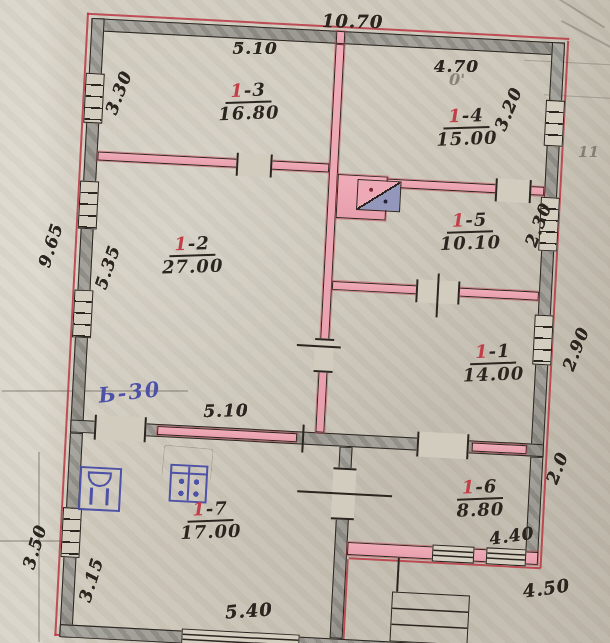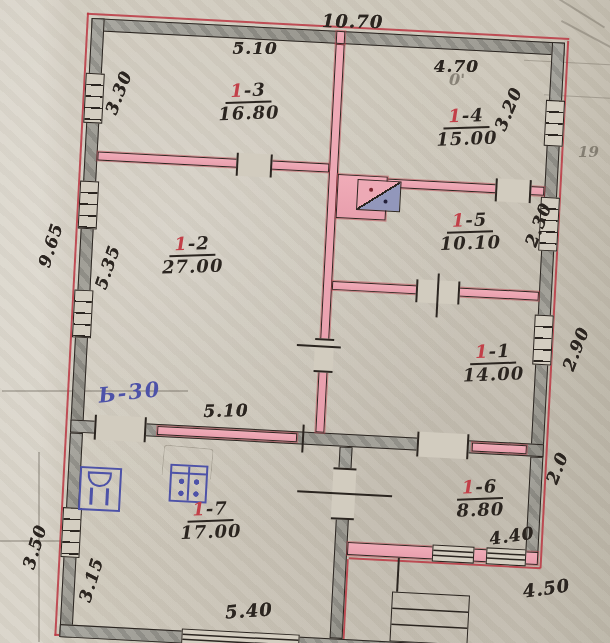--- a/index.html
+++ b/index.html
@@ -68,21 +68,21 @@
 
 <div id="paper"></div>
 
 <div class="pline" style="left:38px;top:452px;width:1.5px;height:190px;"></div>
 <div class="pline" style="left:2px;top:390px;width:186px;height:1.5px;"></div>
 <div class="pline" style="left:0px;top:540px;width:62px;height:1.5px;"></div>
 <div class="pline" style="left:540px;top:8px;width:70px;height:1.5px;transform:rotate(32deg);"></div>
 <div class="pline" style="left:558px;top:34px;width:60px;height:1.5px;transform:rotate(28deg);"></div>
 <div class="pline" style="left:524px;top:62px;width:86px;height:1px;transform:rotate(3deg);"></div>
 <div class="pline" style="left:544px;top:96px;width:66px;height:1px;transform:rotate(3deg);"></div>
-<div class="pencil" style="left:578px;top:143px;font-size:15px;">19</div>
+<div class="pencil" style="left:578px;top:143px;font-size:15px;">11</div>
 
 <div id="plan">
 
   <div class="abs red" style="left:13px;top:0;width:483px;height:2px;"></div>
   <div class="abs red" style="left:13px;top:0;width:2px;height:624px;"></div>
   <div class="abs red" style="left:494px;top:3px;width:2px;height:528px;"></div>
   <div class="abs red" style="left:13px;top:622px;width:392px;height:2px;"></div>
   <div class="abs red" style="left:303px;top:530px;width:192px;height:2px;"></div>
   <div class="abs red" style="left:301px;top:532px;width:2px;height:82px;"></div>
 

